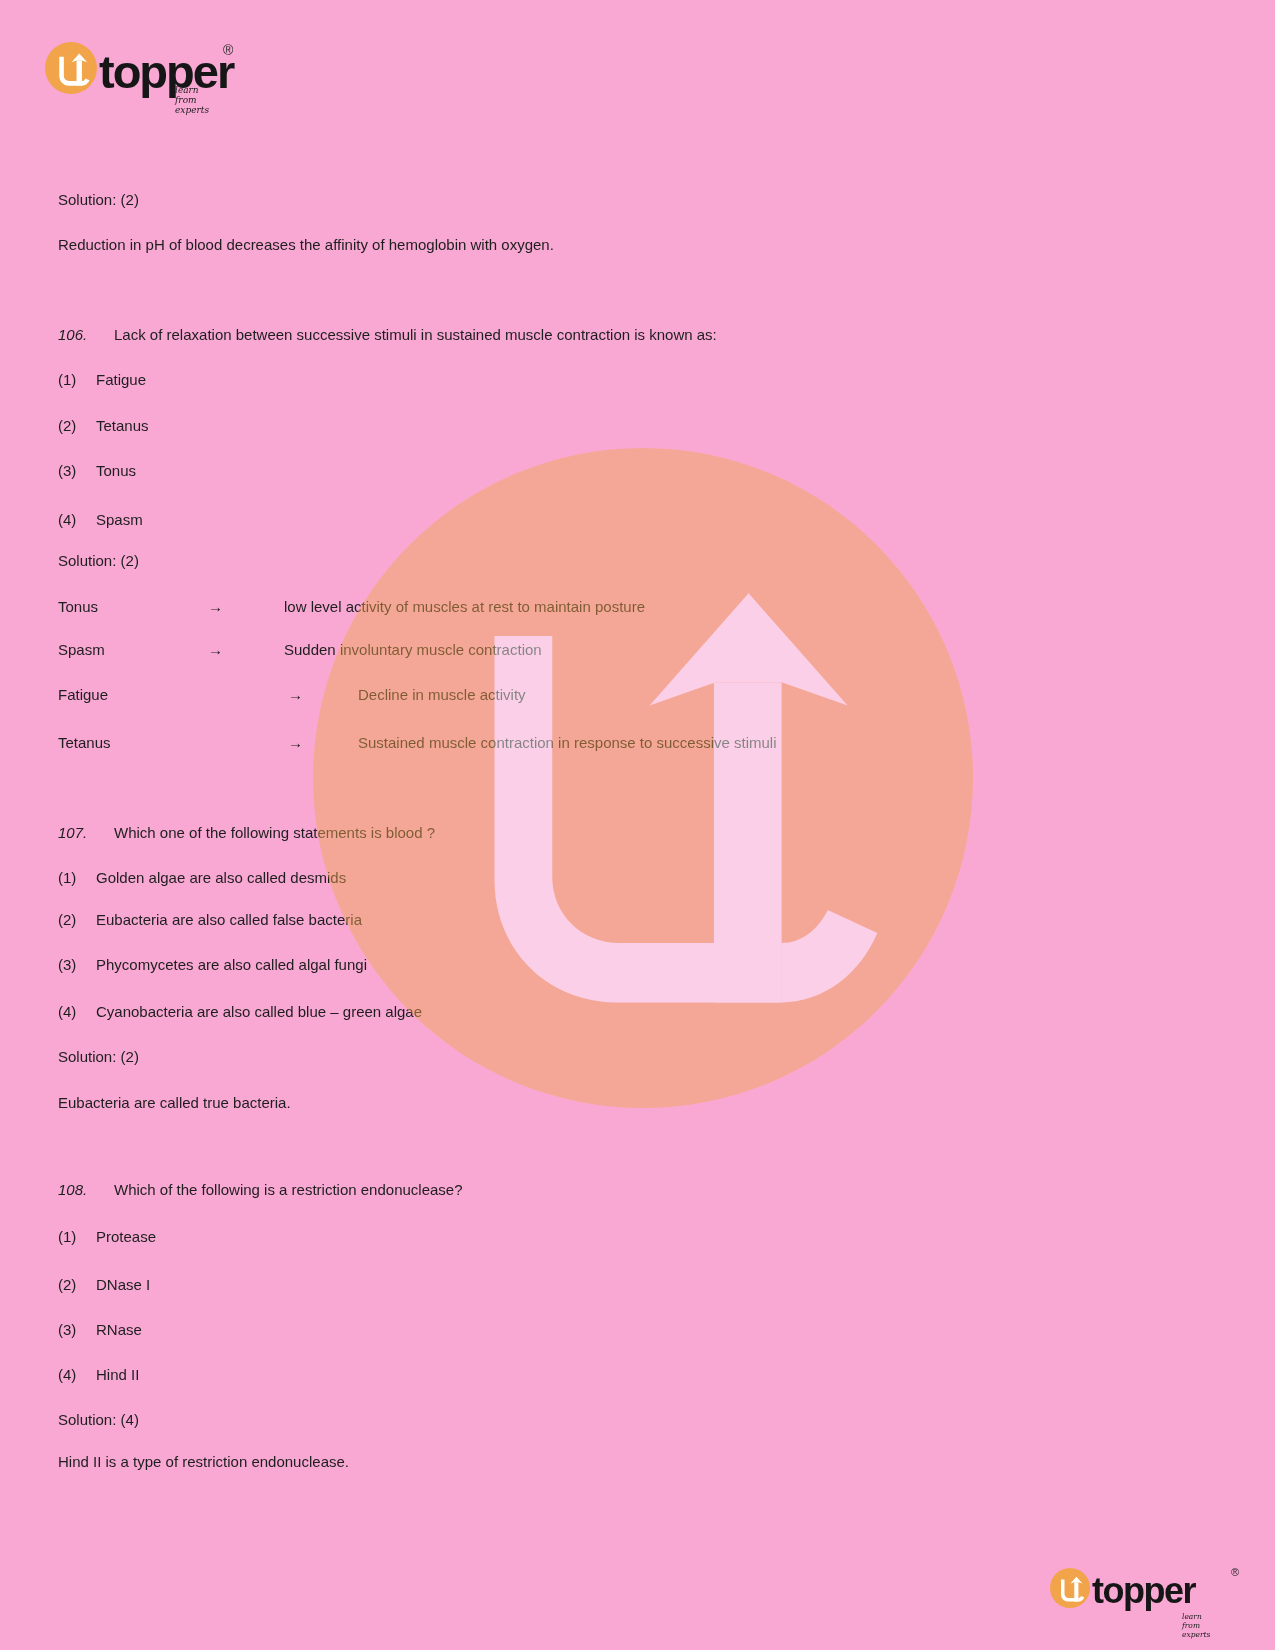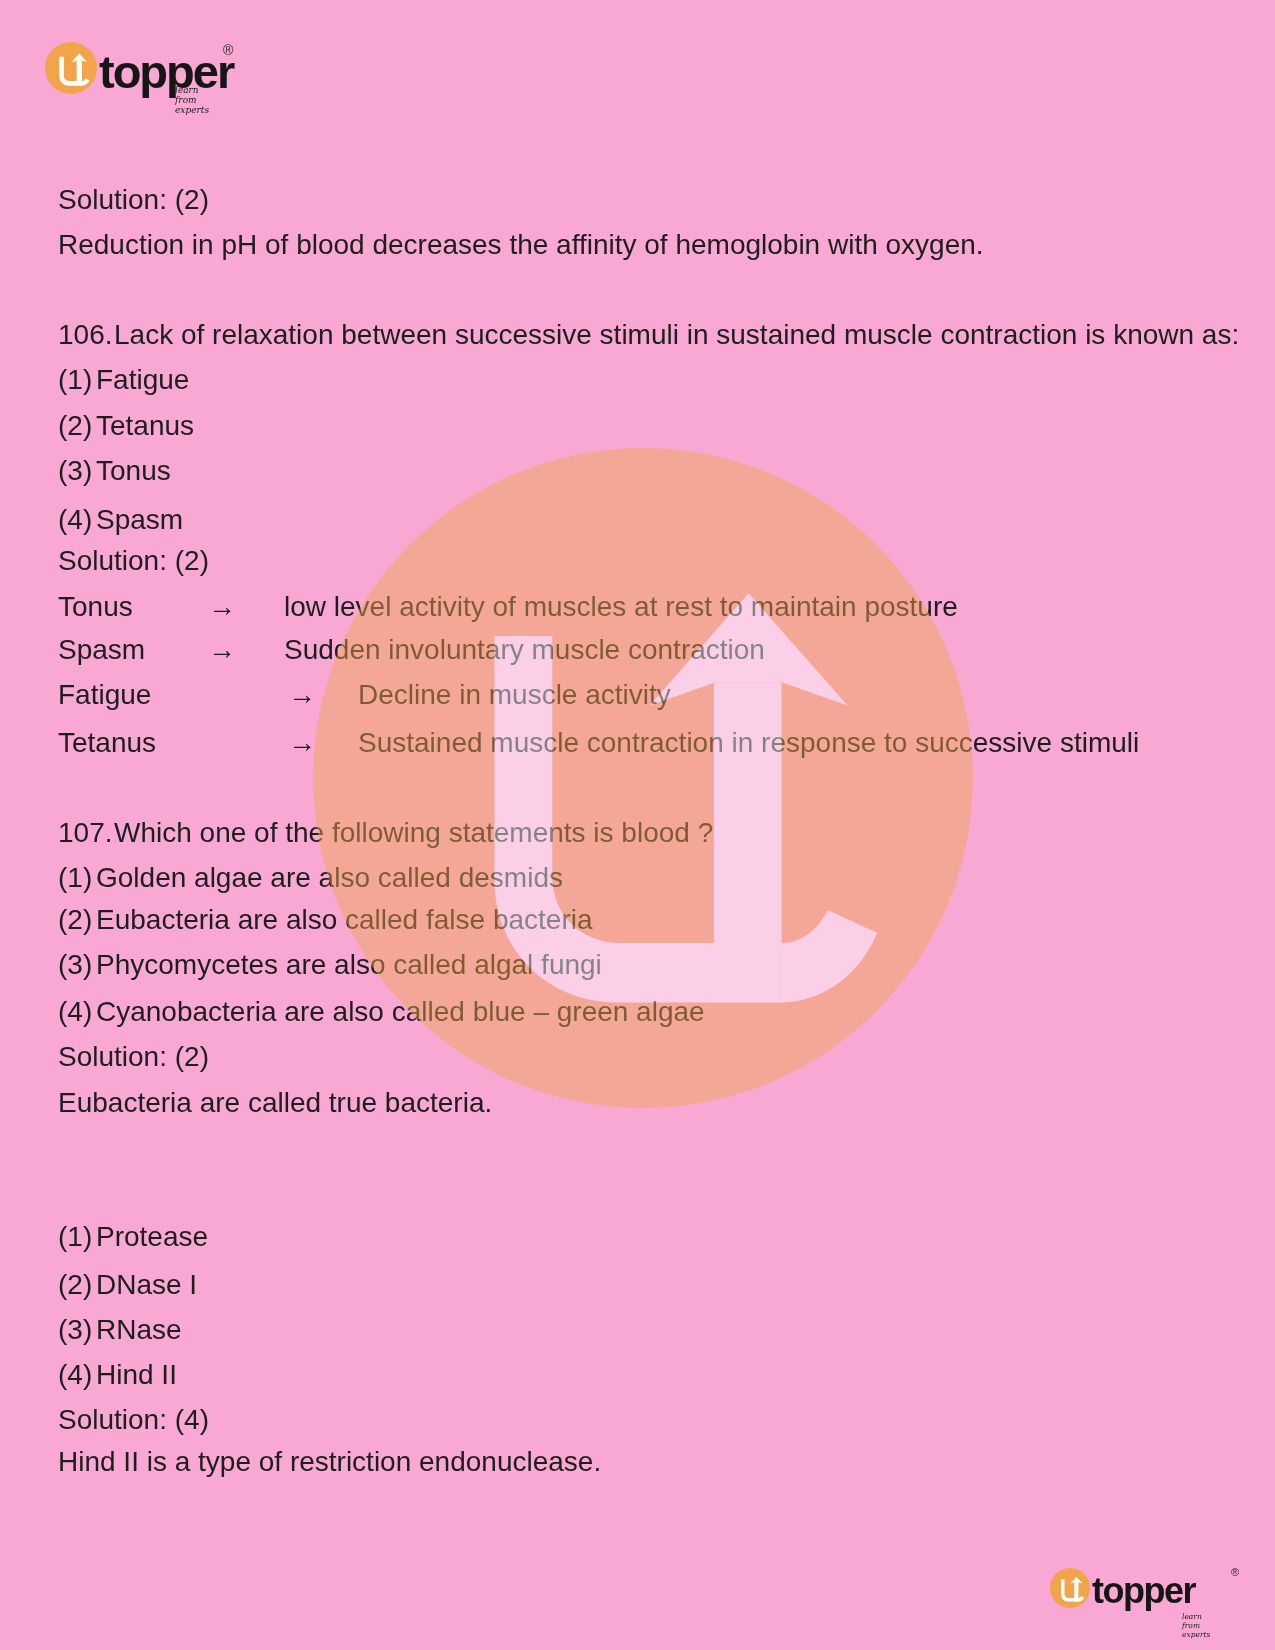--- a/index.html
+++ b/index.html
@@ -1,21 +1,21 @@
 <!DOCTYPE html>
 <html><head>
 <meta charset="utf-8">
 <style>
   html,body { margin:0; padding:0; background:#ffffff; }
   .page {
     position:relative; width:1275px; height:1650px; background:#f9a8d4;
     font-family:"Liberation Sans", sans-serif; color:#1e1e1e; overflow:hidden;
   }
-  .line { position:absolute; left:58px; font-size:28px; line-height:24px; white-space:nowrap; }
-  .num-q  { display:inline-block; width:56px; }
+  .line { position:absolute; left:58px; font-size:15px; line-height:24px; white-space:nowrap; }
+  .num-q  { display:inline-block; width:56px;font-style:italic; }
   .num-o  { display:inline-block; width:38px; }
   .term-a { display:inline-block; width:150px; }
   .term-b { display:inline-block; width:230px; }
   .arr-a  { display:inline-block; width:76px; }
   .arr-b  { display:inline-block; width:70px; }
 
   
   .watermark { position:absolute; left:313px; top:448px; width:660px; height:660px;
                opacity:0.45; pointer-events:none; }
 
@@ -66,20 +66,21 @@
   <div class="line" style="top:731px"><span class="term-b">Tetanus</span><span class="arr-b">→</span><span>Sustained muscle contraction in response to successive stimuli</span></div>
 
   <div class="line" style="top:821px"><span class="num-q">107.</span><span>Which one of the following statements is blood ?</span></div>
   <div class="line" style="top:866px"><span class="num-o">(1)</span><span>Golden algae are also called desmids</span></div>
   <div class="line" style="top:908px"><span class="num-o">(2)</span><span>Eubacteria are also called false bacteria</span></div>
   <div class="line" style="top:953px"><span class="num-o">(3)</span><span>Phycomycetes are also called algal fungi</span></div>
   <div class="line" style="top:1000px"><span class="num-o">(4)</span><span>Cyanobacteria are also called blue – green algae</span></div>
   <div class="line" style="top:1045px">Solution: (2)</div>
   <div class="line" style="top:1091px">Eubacteria are called true bacteria.</div>
 
+  <div class="line" style="top:1178px"><span class="num-q">108.</span><span>Which of the following is a restriction endonuclease?</span></div>
   <div class="line" style="top:1225px"><span class="num-o">(1)</span><span>Protease</span></div>
   <div class="line" style="top:1273px"><span class="num-o">(2)</span><span>DNase I</span></div>
   <div class="line" style="top:1318px"><span class="num-o">(3)</span><span>RNase</span></div>
   <div class="line" style="top:1363px"><span class="num-o">(4)</span><span>Hind II</span></div>
   <div class="line" style="top:1408px">Solution: (4)</div>
   <div class="line" style="top:1450px">Hind II is a type of restriction endonuclease.</div>
 
   <div class="watermark">
     <svg width="660" height="660" viewBox="0 0 200 200">
       <circle cx="100" cy="100" r="100" fill="#F2A74E"></circle>

